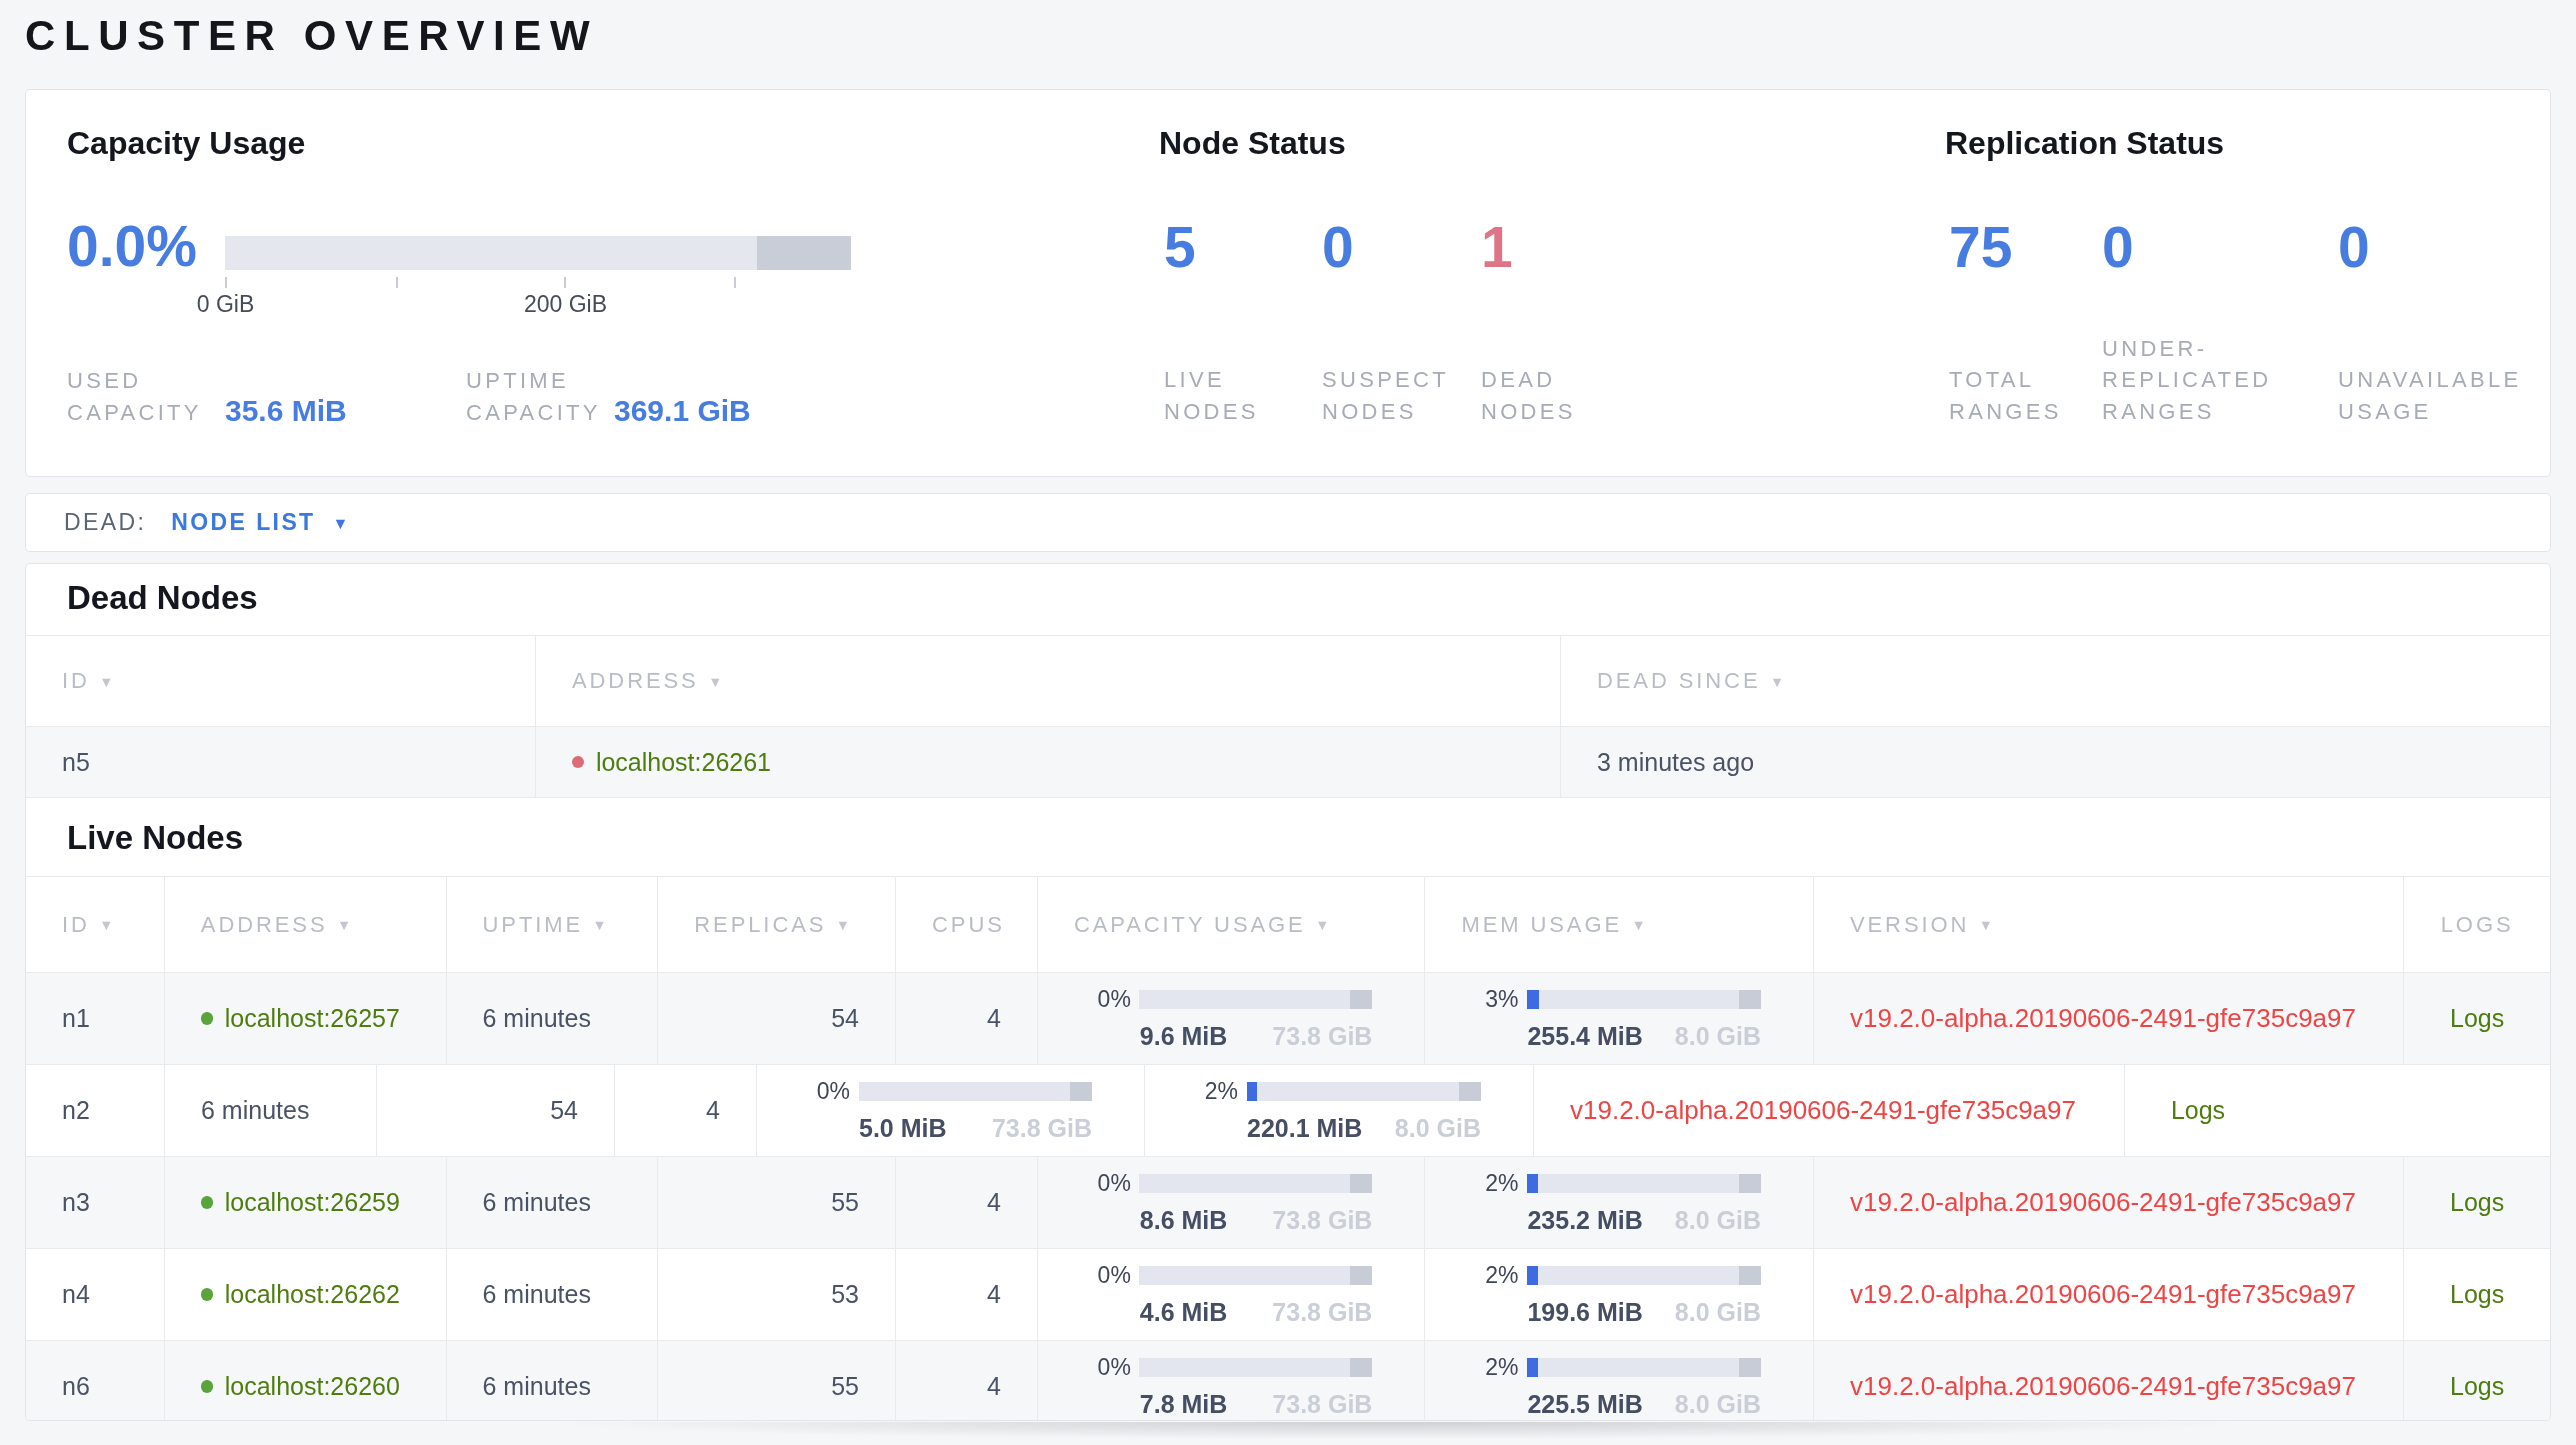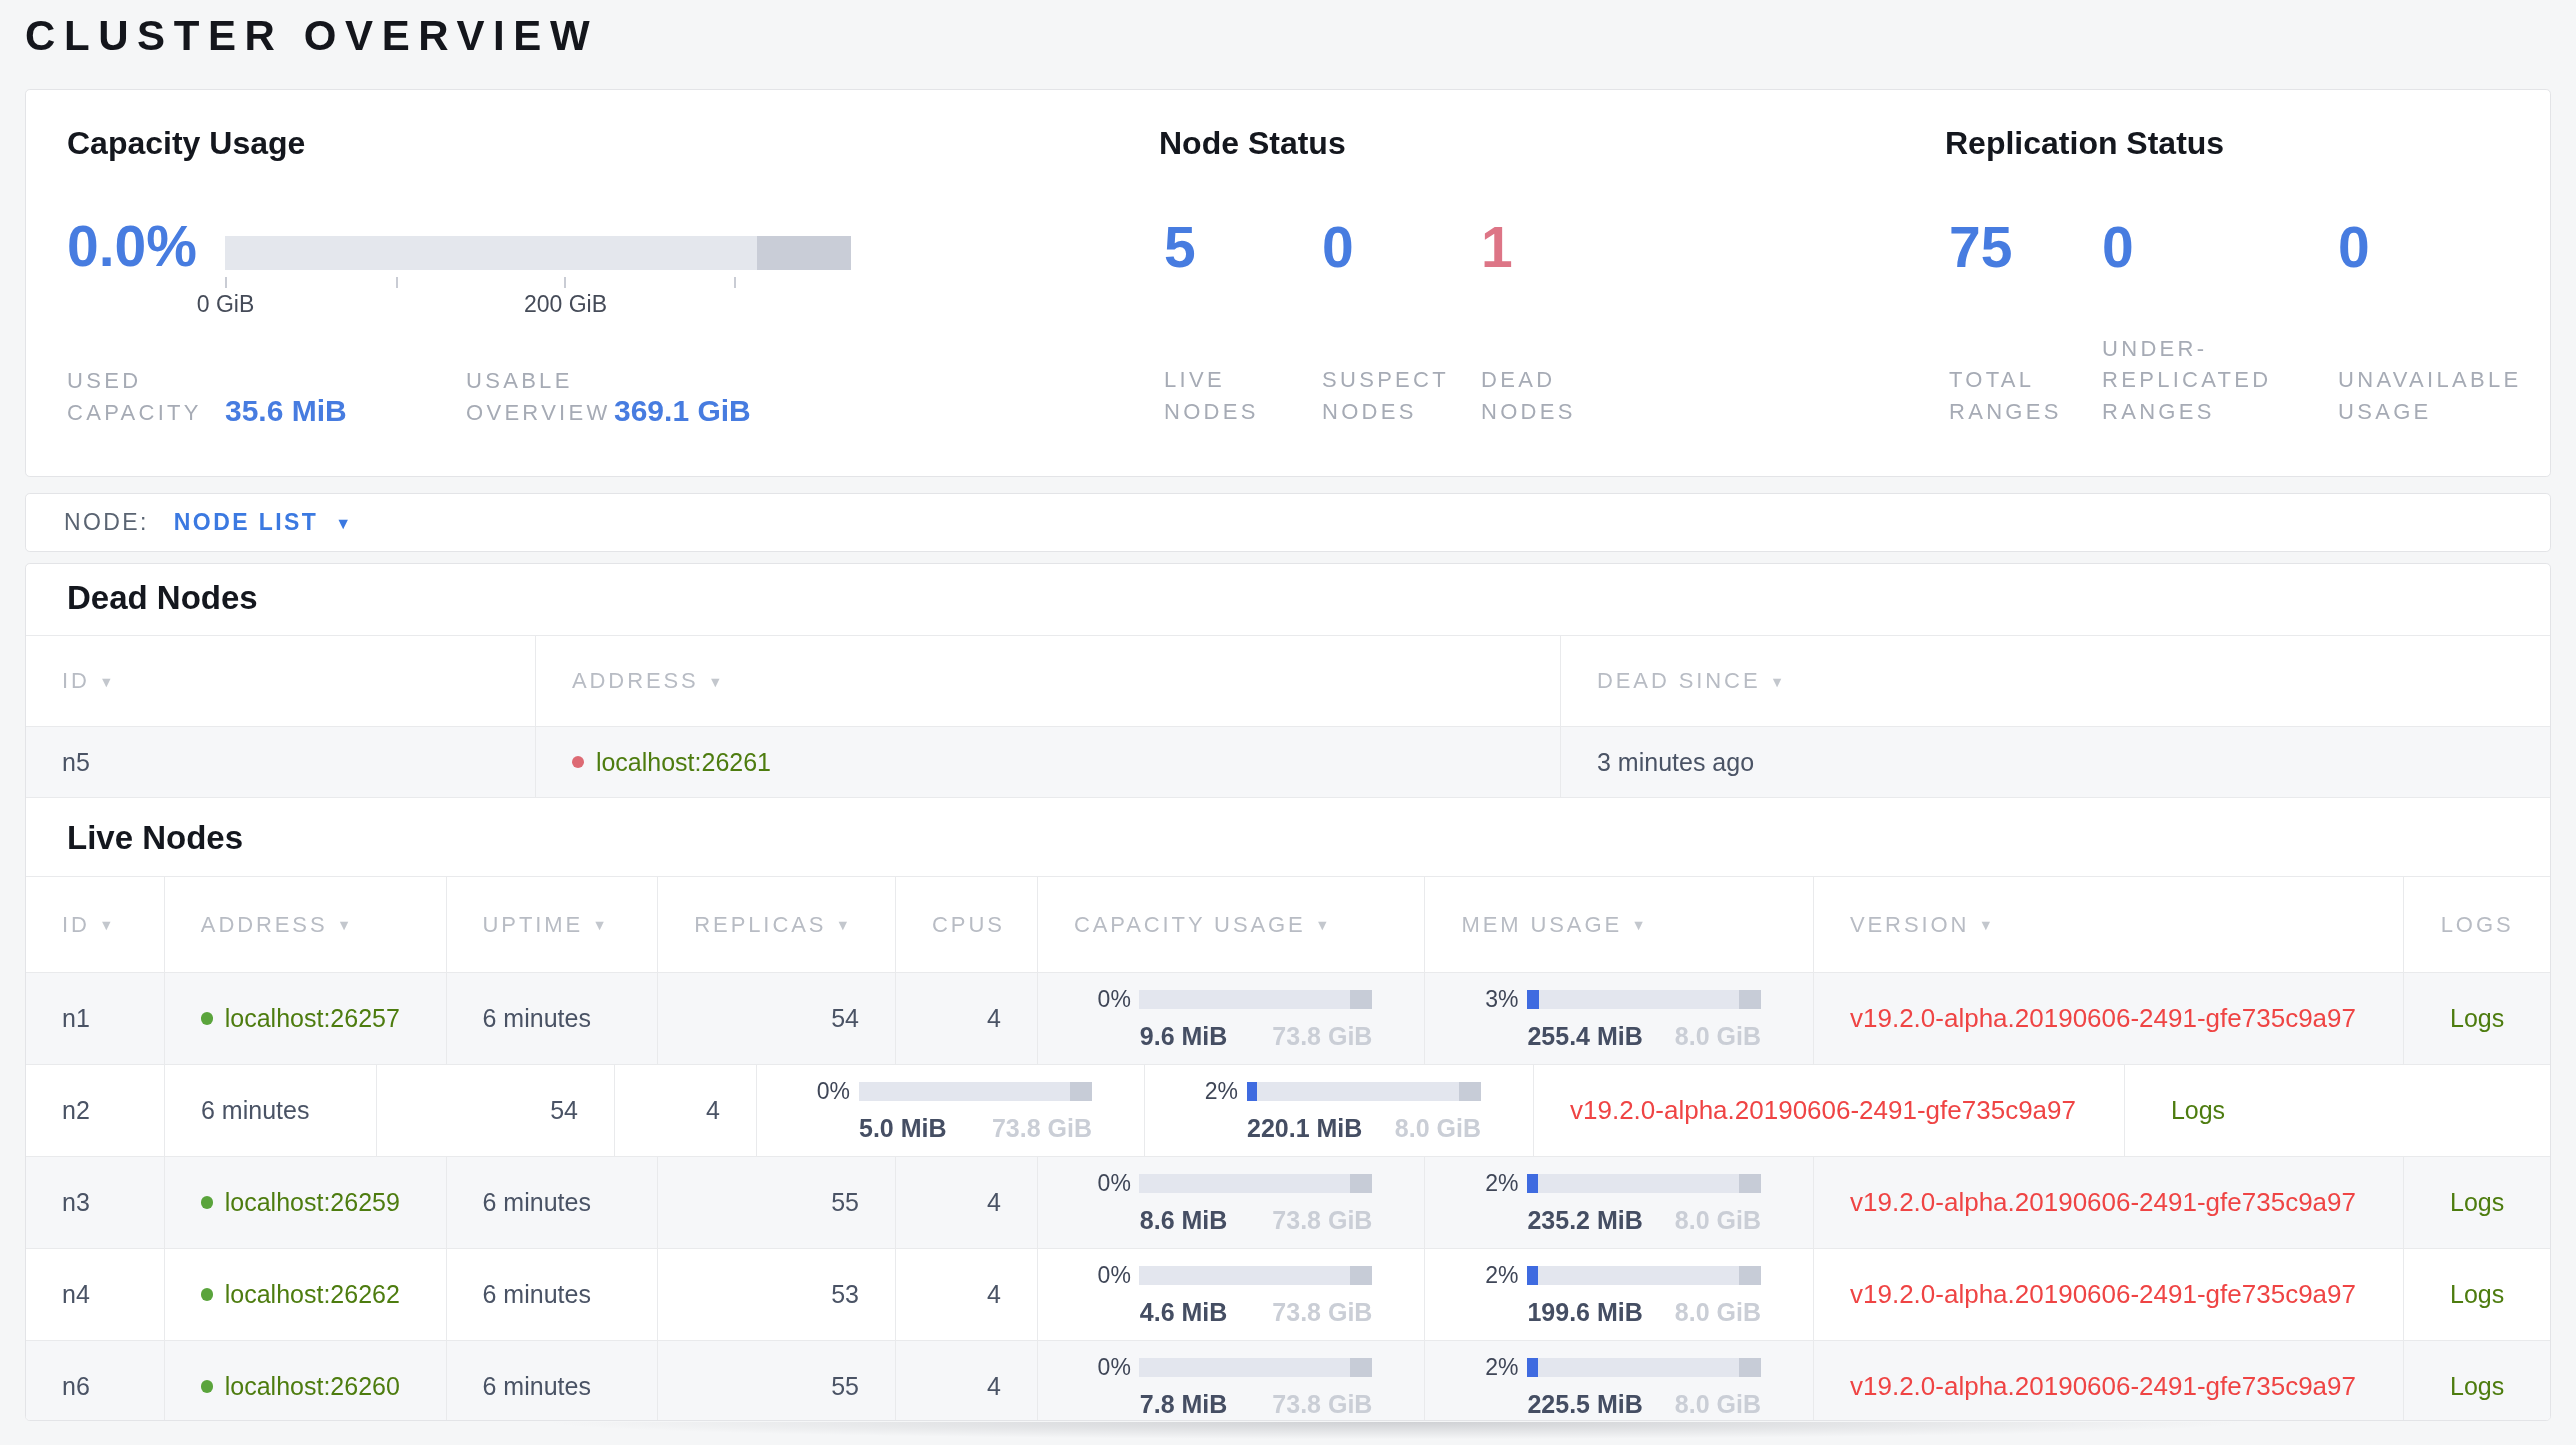--- a/index.html
+++ b/index.html
@@ -105,21 +105,21 @@
       <div class="cap-bar-fill" style="width: 0%;"></div>
     </div>
     <div class="tick" style="left:199px;"></div>
     <div class="tick" style="left:370px;"></div>
     <div class="tick" style="left:538px;"></div>
     <div class="tick" style="left:708px;"></div>
     <div class="tick-label" style="left:142px;">0 GiB</div>
     <div class="tick-label" style="left:482px;">200 GiB</div>
     <div class="cap-stat-label" style="left:41px;width:162px;">USED CAPACITY</div>
     <div class="cap-stat-value" style="left:199px;">35.6 MiB</div>
-    <div class="cap-stat-label" style="left:440px;width:172px;">USABLE OVERVIEW</div>
+    <div class="cap-stat-label" style="left:440px;width:172px;">UPTIME CAPACITY</div>
     <div class="cap-stat-value" style="left:588px;">369.1 GiB</div>
 
     <div class="panel-h" style="left:1133px;top:32px;">Node Status</div>
     <div class="stat-col" style="left:1138px;width:134px;">
       <div class="stat-num">5</div>
       <div class="stat-label">LIVE NODES</div>
     </div>
     <div class="stat-col" style="left:1296px;width:145px;">
       <div class="stat-num">0</div>
       <div class="stat-label">SUSPECT NODES</div>
@@ -138,21 +138,21 @@
       <div class="stat-num">0</div>
       <div class="stat-label">UNDER-REPLICATED RANGES</div>
     </div>
     <div class="stat-col" style="left:2312px;width:222px;">
       <div class="stat-num">0</div>
       <div class="stat-label">UNAVAILABLE USAGE</div>
     </div>
   </div>
 
   <div class="card" id="viewbar">
-    <span class="view-label">NODE:</span>
+    <span class="view-label">DEAD:</span>
     <div class="view-select">
       <span class="view-value">NODE LIST</span>
       <span class="view-caret">▼</span>
     </div>
   </div>
 
   <div class="card" id="card-tables">
 
     <div class="section-h" style="top:11.5px;">Dead Nodes</div>
 

